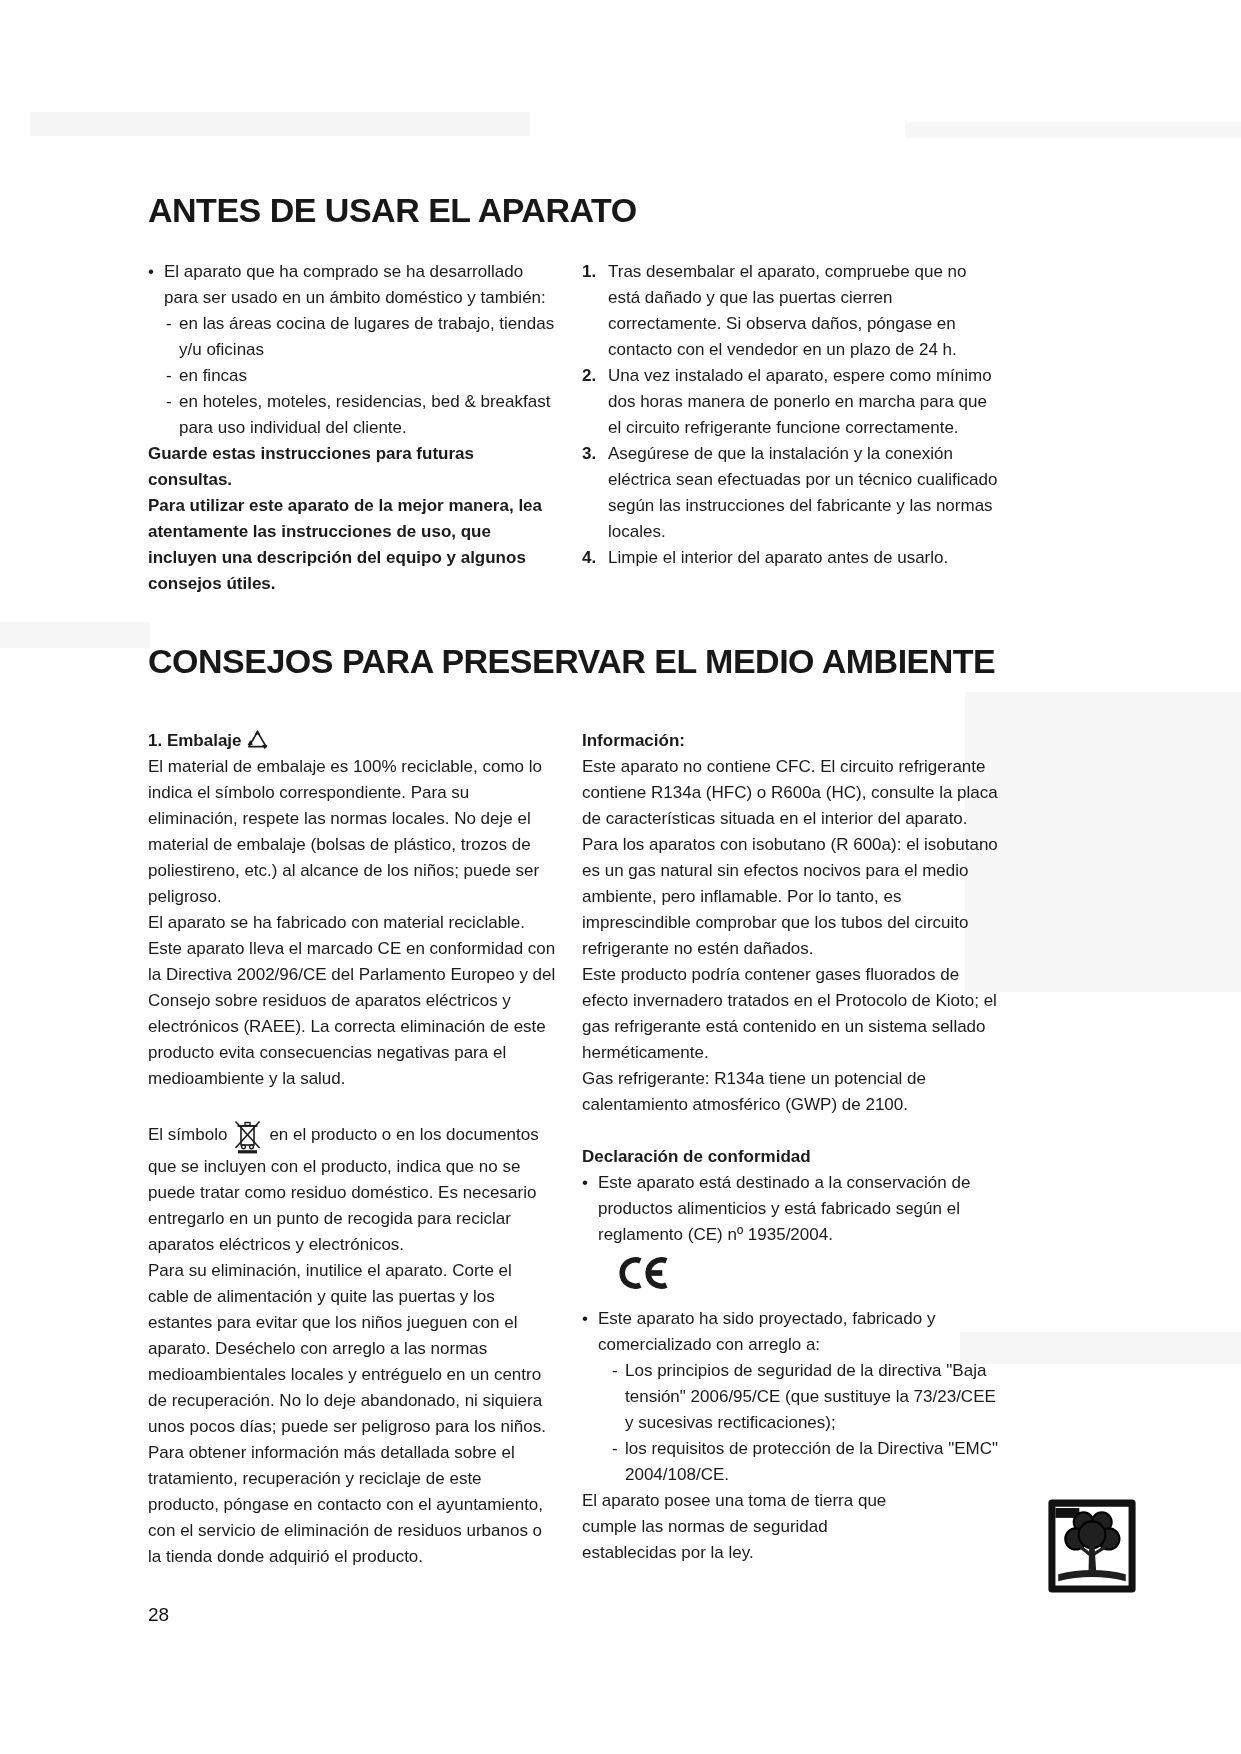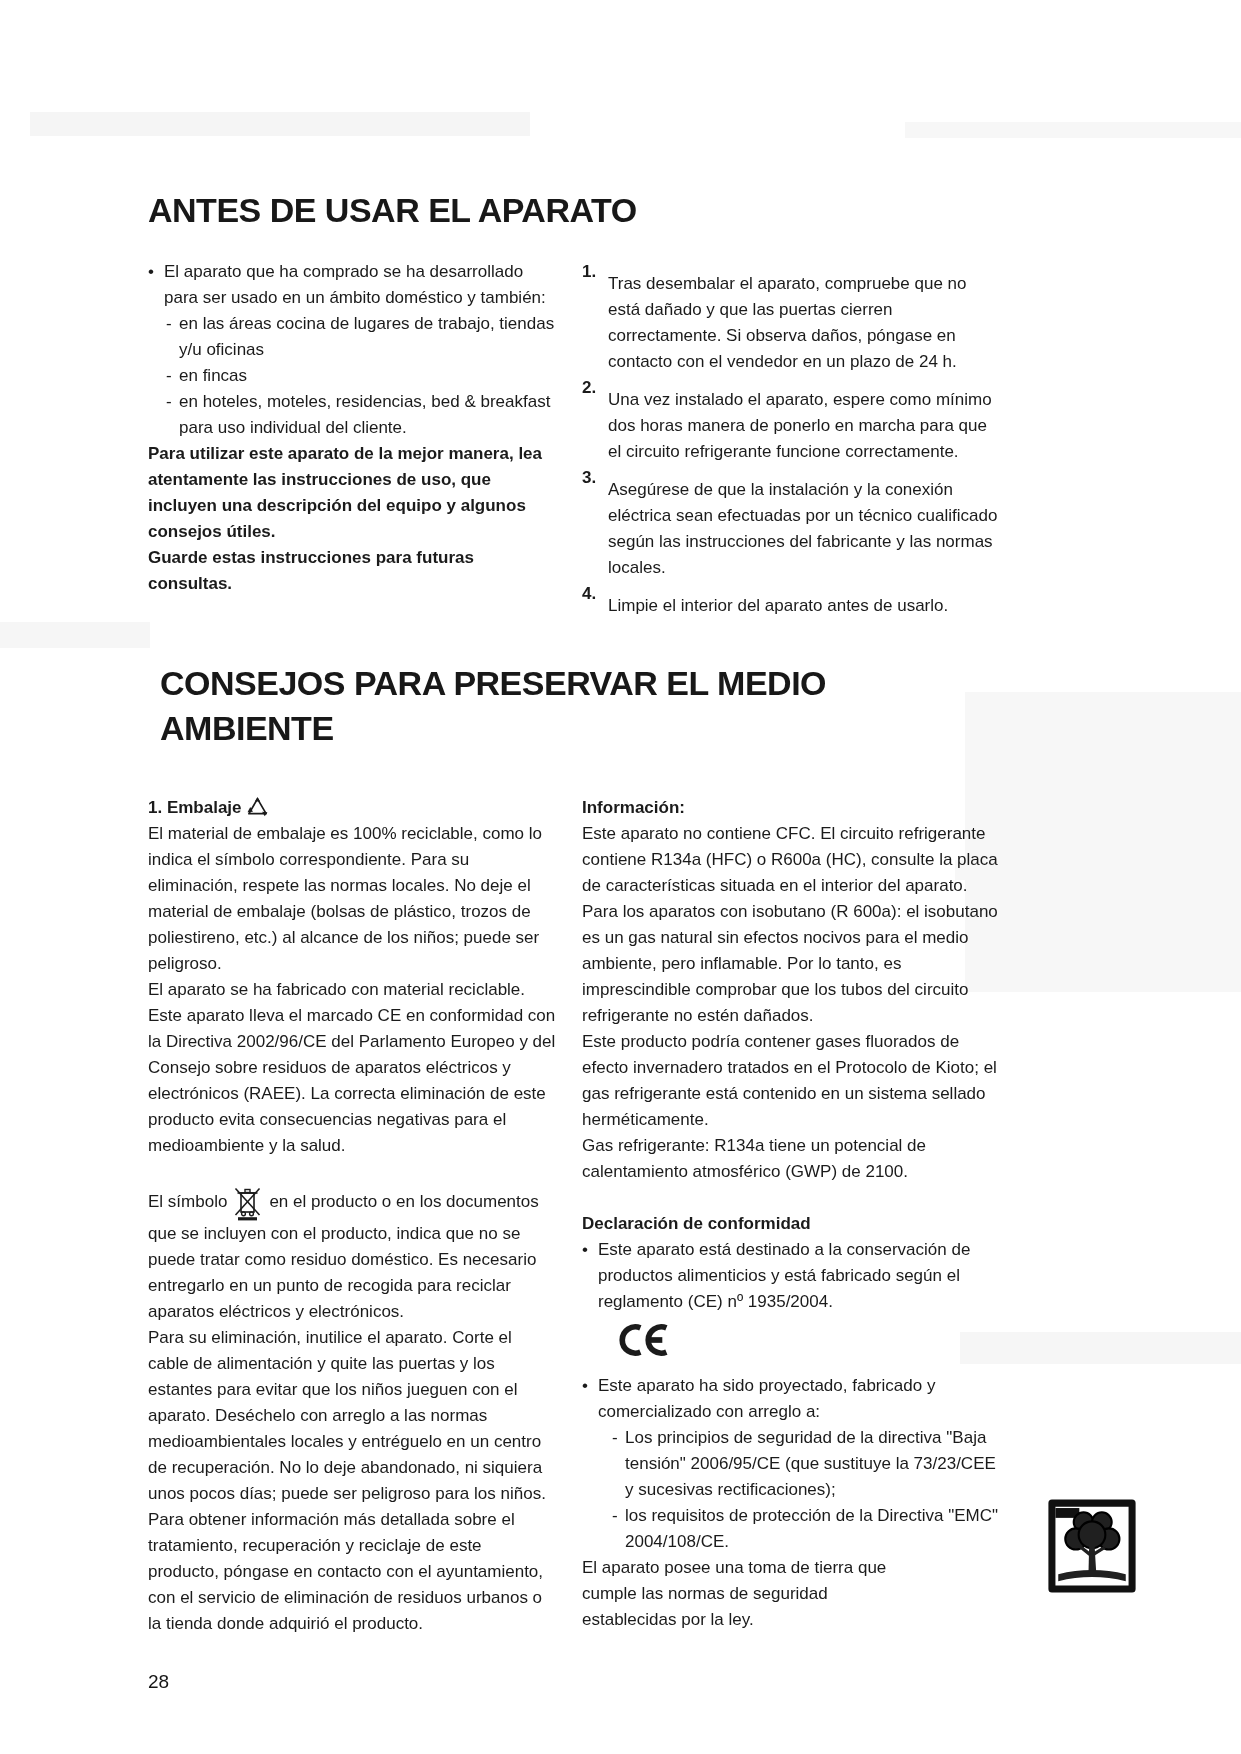--- a/index.html
+++ b/index.html
@@ -7,34 +7,34 @@
     width:1241px;height:1754px;position:relative;background:#ffffff;
     font-family:"Liberation Sans", sans-serif;color:#1b1b1b;overflow:hidden;
   }
   .artifact{position:absolute;z-index:0;}
   .page{position:absolute;left:148px;top:0;width:854px;z-index:1;}
   .doc-title{
     font-size:34px;font-weight:bold;letter-spacing:-0.5px;line-height:45px;
     color:#181818;margin:0;
   }
   .title-before{margin:188px 0 26px 0;}
-  .title-consejos{margin:42px 0 44px 12px;}
+  .title-consejos{margin:42px 0 44px 0;}
   .cols{display:grid;grid-template-columns:408px 420px;column-gap:26px;}
   .body-text{font-size:17px;line-height:26px;}
   p{margin:0;}
   .mt{margin-top:26px;}
   b,.bold{font-weight:bold;}
   .bullet-row{display:flex;}
   .bullet-glyph{min-width:16px;}
   .dash-list{margin-left:18px;}
   .dash-row{display:flex;}
   .dash-glyph{min-width:13px;}
   .step{display:flex;}
   .step-num{min-width:26px;font-weight:bold;}
-  .step-text{flex:1;margin-top:12px;}
+  .step-text{flex:1;}
   .inline-icon svg{vertical-align:-4px;}
   .weee-icon svg{vertical-align:-14px;margin:0 7px;}
   .ce-mark{margin:8px 0 8px 34px;}
   .earth-logo{position:absolute;top:1498px;right:104px;z-index:2;}
   .page-number{
     position:relative;text-align:left;font-size:19px;margin-top:34px;
     color:#161616;z-index:1;
   }
 </style>
 </head>
@@ -64,22 +64,22 @@
         </div>
         <div class="dash-row">
           <span class="dash-glyph">-</span>
           <span>en fincas</span>
         </div>
         <div class="dash-row">
           <span class="dash-glyph">-</span>
           <span>en hoteles, moteles, residencias, bed &amp; breakfast para uso individual del cliente.</span>
         </div>
       </div>
+      <p class="bold">Guarde estas instrucciones para futuras consultas.</p>
       <p class="bold">Para utilizar este aparato de la mejor manera, lea atentamente las instrucciones de uso, que incluyen una descripción del equipo y algunos consejos útiles.</p>
-      <p class="bold">Guarde estas instrucciones para futuras consultas.</p>
     </div>
 
     <div>
       <div class="step">
         <span class="step-num">1.</span>
         <span class="step-text">Tras desembalar el aparato, compruebe que no está dañado y que las puertas cierren correctamente. Si observa daños, póngase en contacto con el vendedor en un plazo de 24 h.</span>
       </div>
       <div class="step">
         <span class="step-num">2.</span>
         <span class="step-text">Una vez instalado el aparato, espere como mínimo dos horas manera de ponerlo en marcha para que el circuito refrigerante funcione correctamente.</span>

